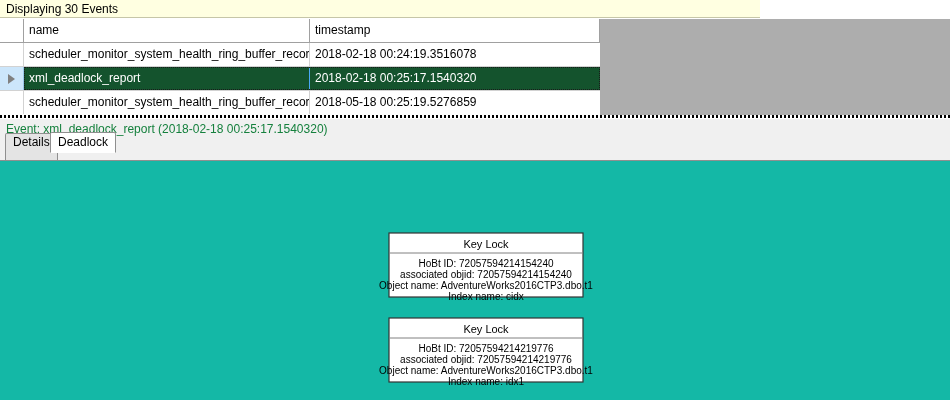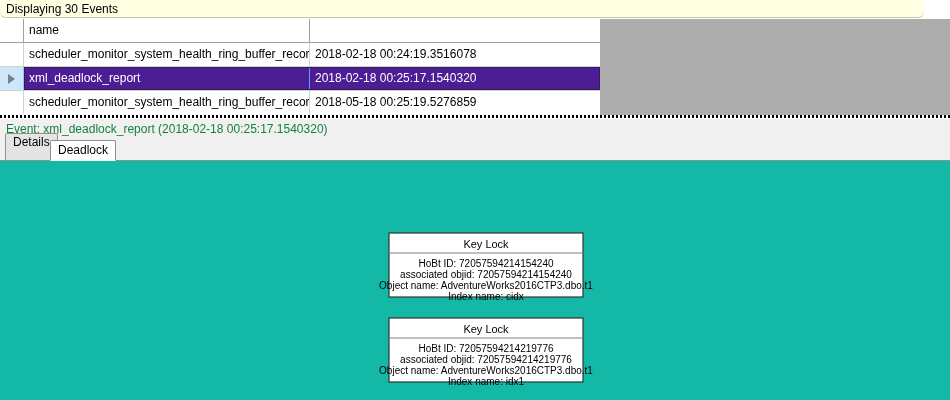--- a/index.html
+++ b/index.html
@@ -8,44 +8,43 @@
     width:950px;height:400px;overflow:hidden;
     background:#ffffff;
     font-family:"Liberation Sans","DejaVu Sans",sans-serif;
     font-size:12px;color:#000;
     -webkit-font-smoothing:antialiased;
   }
   #app{position:relative;width:950px;height:400px;}
 
   
   .banner{
-    position:absolute;left:0;top:0;width:924px;height:18px;
+    position:absolute;left:0;top:0;width:760px;height:18px;
     background:#ffffe1;border-bottom:1px solid #c6c6a8;
     box-sizing:border-box;
-    border-radius:6px;
   }
   .banner-text{
     position:absolute;left:6px;top:2px;font-size:12px;color:#000;
     white-space:nowrap;
   }
 
   
   .grid{
     position:absolute;left:0;top:19px;width:950px;height:98px;
     background:#adadad;overflow:hidden;
   }
   .grid-inner{position:absolute;left:0;top:0;width:600px;height:98px;background:#fff;}
   .grid-row{
     position:absolute;left:0;width:600px;height:24px;
     box-sizing:border-box;border-bottom:1px solid #d2d2d2;
     background:#ffffff;
     text-decoration:underline;
   }
   .grid-row.header{background:#ffffff;border-bottom:1px solid #a0a0a0;}
-  .grid-row.selected{background:#4c1d95;}
+  .grid-row.selected{background:#14532d;}
   .cell{
     position:absolute;top:0;height:23px;line-height:23px;
     box-sizing:border-box;overflow:hidden;white-space:nowrap;
     font-size:12px;padding-left:5px;
   }
   .cell.c-sel{left:0;width:24px;padding-left:0;border-right:1px solid #d2d2d2;}
   .cell.c-name{left:24px;width:286px;border-right:1px solid #d2d2d2;}
   .cell.c-time{left:310px;width:290px;}
   .grid-row.header .cell{color:#000;border-right:1px solid #a0a0a0;}
   .grid-row.selected .cell.c-name,
@@ -88,21 +87,21 @@
   .tab{
     position:absolute;bottom:1px;height:27px;line-height:17px;
     box-sizing:border-box;
     border:1px solid #8f8f8f;border-bottom:none;
     background:#e4e4e4;
     font-size:12px;color:#000;text-align:center;
     padding:0 7px;
     border-radius:2px 2px 0 0;
   }
   .tab.active{
-    bottom:0;height:21px;line-height:19px;background:#ffffff;
+    bottom:8px;height:21px;line-height:19px;background:#ffffff;
     border-bottom:1px solid #ffffff;z-index:3;
     font-size:12px;
     text-align:right;
   }
   .tab-details{left:5px;}
   .tab-deadlock{left:50px;}
 
   
   .canvas{
     position:absolute;left:0;top:161px;width:950px;height:239px;
@@ -136,20 +135,21 @@
   <div class="banner">
     <div class="banner-text">Displaying 30 Events</div>
   </div>
 
   <div class="grid">
     <div class="grid-inner">
 
       <div class="grid-row header" style="top:0;">
         <div class="cell c-sel"></div>
         <div class="cell c-name">name</div>
+        <div class="cell c-time">timestamp</div>
       </div>
 
       <div class="grid-row" style="top:24px;">
         <div class="cell c-sel"></div>
         <div class="cell c-name">scheduler_monitor_system_health_ring_buffer_recorded</div>
         <div class="cell c-time">2018-02-18 00:24:19.3516078</div>
       </div>
 
       <div class="grid-row selected" style="top:48px;">
         <div class="cell c-sel">

